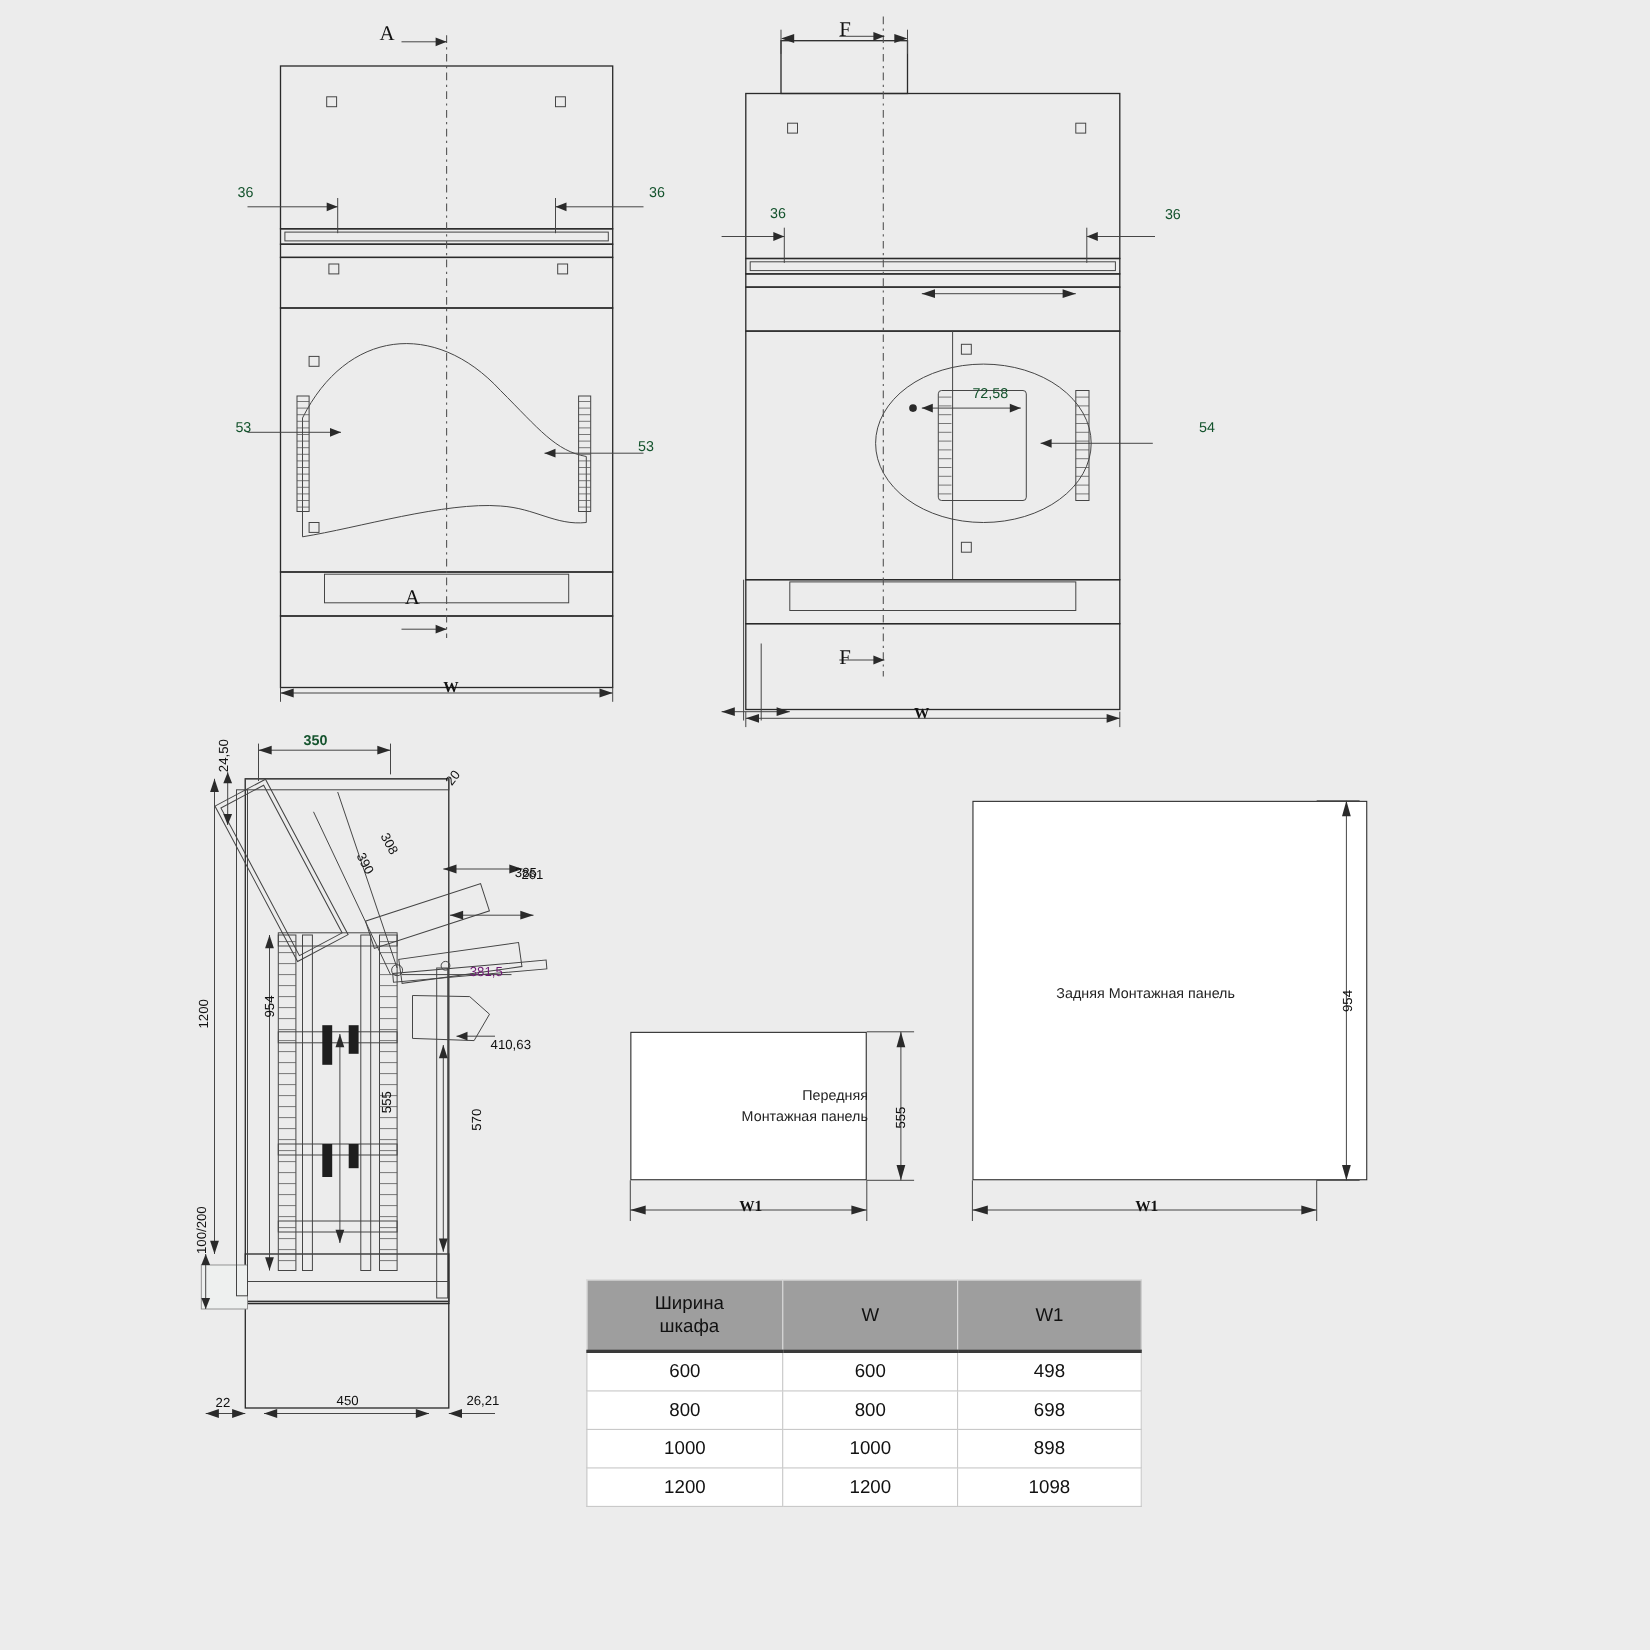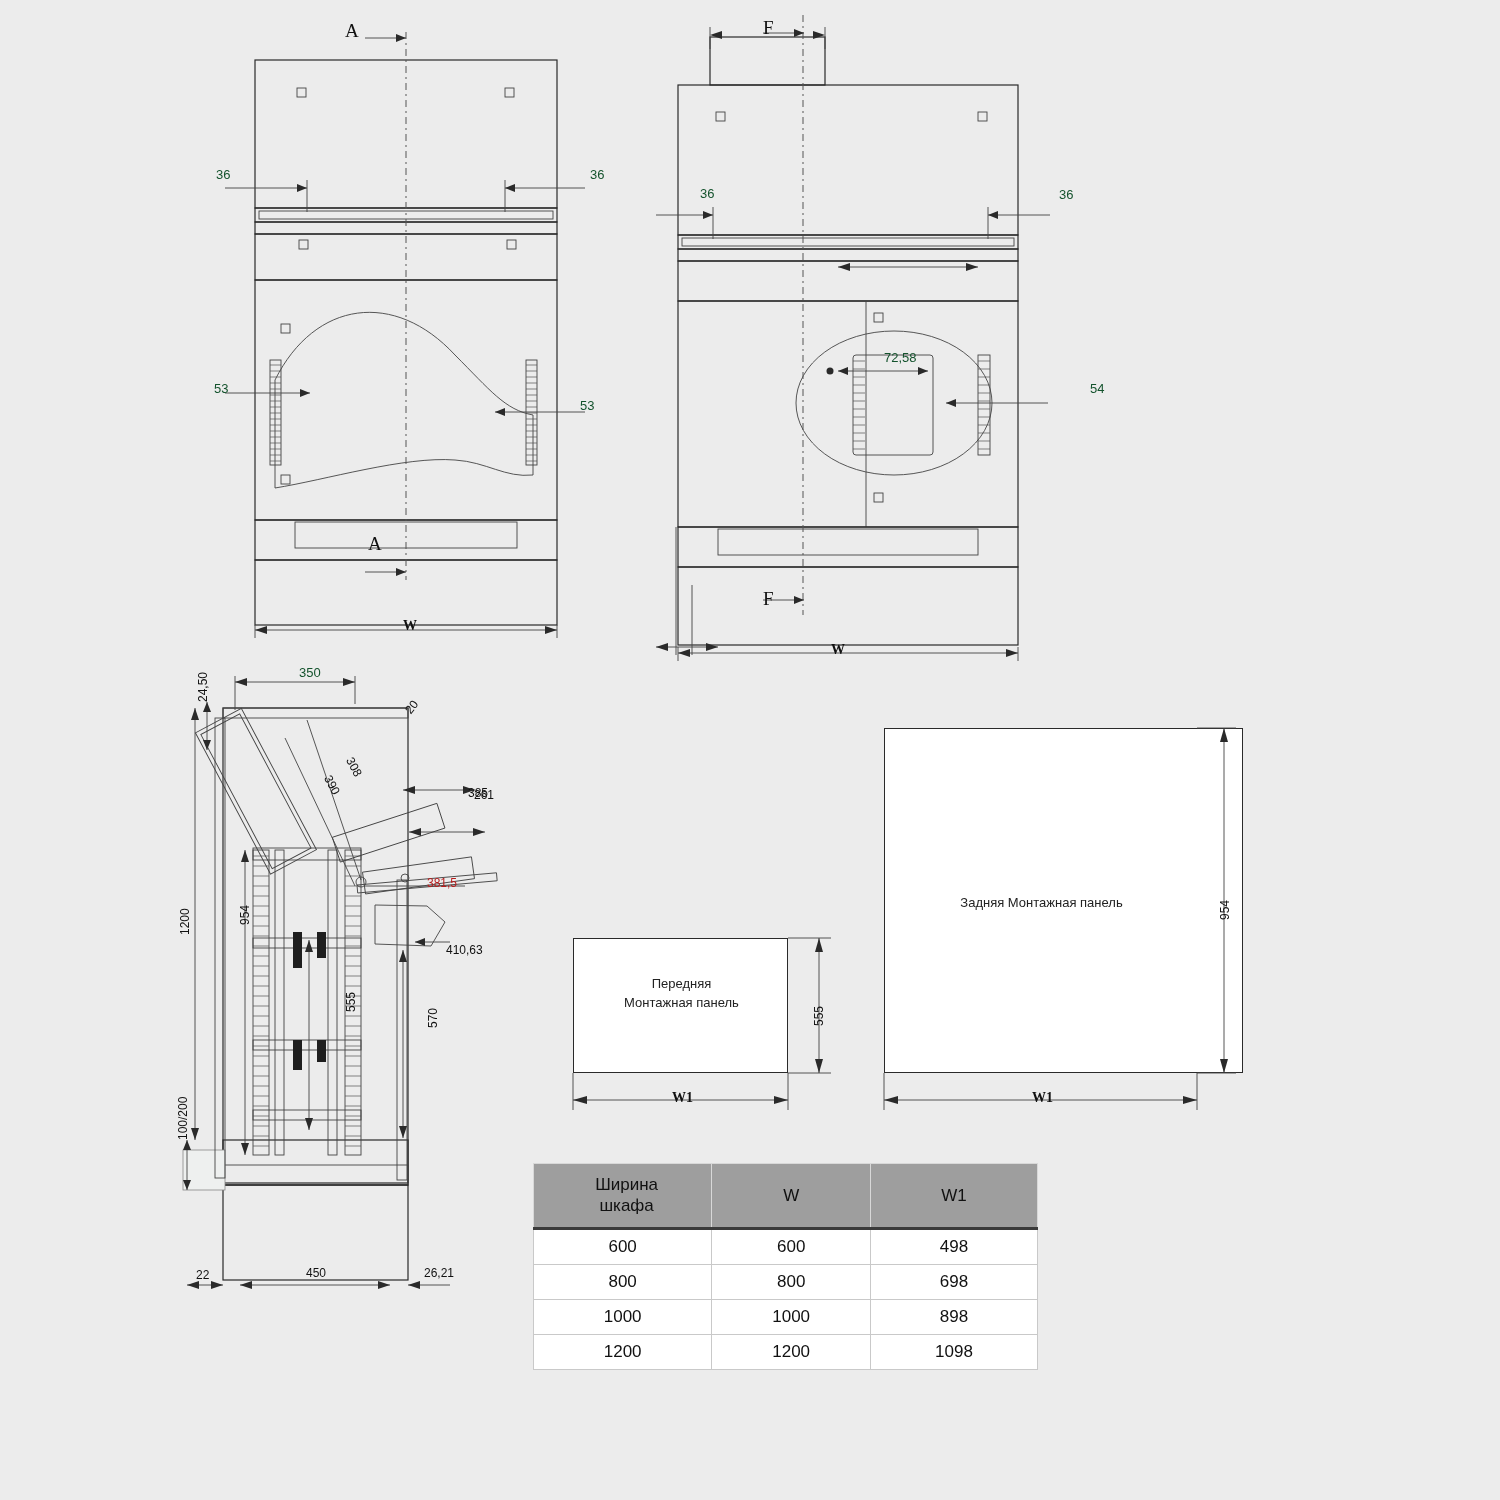--- a/index.html
+++ b/index.html
@@ -414,41 +414,41 @@
       <line x1="238" y1="130" x2="310" y2="130" class="stroke-thin"></line>
       <polygon points="238,130 250,126 250,134" fill="#2a2a2a"></polygon>
       <polygon points="310,130 298,126 298,134" fill="#2a2a2a"></polygon>
       <line x1="244" y1="172" x2="320" y2="172" class="stroke-thin"></line>
       <polygon points="244,172 256,168 256,176" fill="#2a2a2a"></polygon>
       <polygon points="320,172 308,168 308,176" fill="#2a2a2a"></polygon>
       <line x1="200" y1="226" x2="300" y2="226" class="stroke-thin"></line>
     </svg>
   </div>
 
-  <div class="abs lbl" style="left:299px;top:665px;">350</div>
+  <div class="abs lbl" style="left:276px;top:665px;font-weight:bold;">350</div>
   <div class="abs lbl-sm rot90" style="left:196px;top:702px;">24,50</div>
   <div class="abs lbl-sm" style="left:405px;top:700px;transform:rotate(-52deg);">20</div>
   <div class="abs lbl-sm" style="left:344px;top:760px;transform:rotate(62deg);">308</div>
   <div class="abs lbl-sm" style="left:322px;top:778px;transform:rotate(62deg);">390</div>
   <div class="abs lbl-sm" style="left:468px;top:786px;">385</div>
   <div class="abs lbl-sm" style="left:474px;top:788px;">261</div>
-  <div class="abs lbl-sm" style="left:427px;top:876px;color:#b91c1c;">381,5</div>
+  <div class="abs lbl-sm" style="left:427px;top:876px;color:#701a75;">381,5</div>
   <div class="abs lbl-sm rot90" style="left:178px;top:935px;">1200</div>
   <div class="abs lbl-sm rot90" style="left:238px;top:925px;">954</div>
   <div class="abs lbl-sm rot90" style="left:344px;top:1012px;">555</div>
   <div class="abs lbl-sm rot90" style="left:426px;top:1028px;">570</div>
   <div class="abs lbl-sm" style="left:446px;top:943px;">410,63</div>
   <div class="abs lbl-sm rot90" style="left:176px;top:1140px;">100/200</div>
   <div class="abs lbl-sm" style="left:196px;top:1268px;">22</div>
   <div class="abs lbl-sm" style="left:306px;top:1266px;">450</div>
   <div class="abs lbl-sm" style="left:424px;top:1266px;">26,21</div>
 
   <div class="abs" style="left:573px;top:938px;width:265px;height:190px;">
     <div class="abs box" style="left:0;top:0;width:215px;height:135px;">
-      <div class="abs panel-txt" style="left:0;top:36px;width:215px;">
+      <div class="abs panel-txt" style="left:0;top:48px;width:215px;text-align:right;">
         <div>Передняя</div>
         <div>Монтажная панель</div>
       </div>
     </div>
     <svg class="abs" style="left:0;top:0;" width="265" height="190" viewBox="0 0 265 190">
       <line x1="215" y1="0" x2="258" y2="0" class="stroke-thin"></line>
       <line x1="215" y1="135" x2="258" y2="135" class="stroke-thin"></line>
       <line x1="246" y1="0" x2="246" y2="135" class="stroke-thin"></line>
       <polygon points="246,0 242,14 250,14" fill="#2a2a2a"></polygon>
       <polygon points="246,135 242,121 250,121" fill="#2a2a2a"></polygon>

